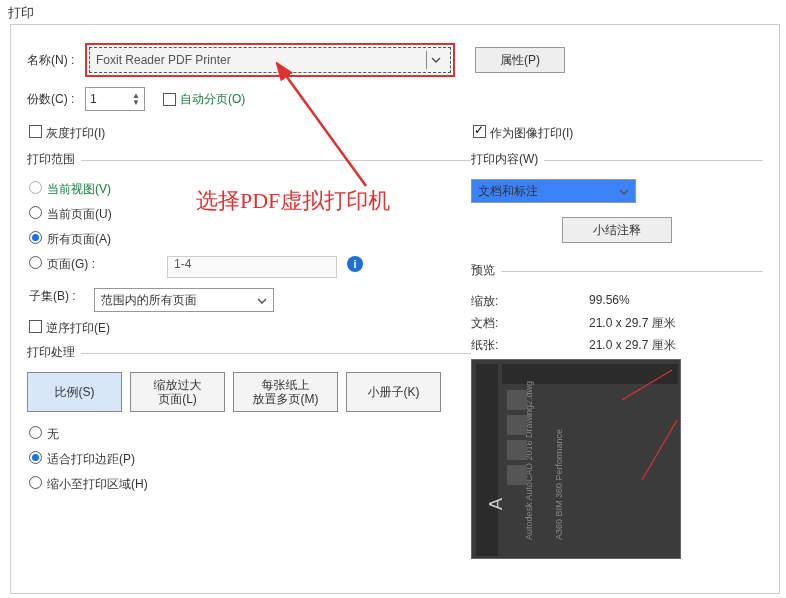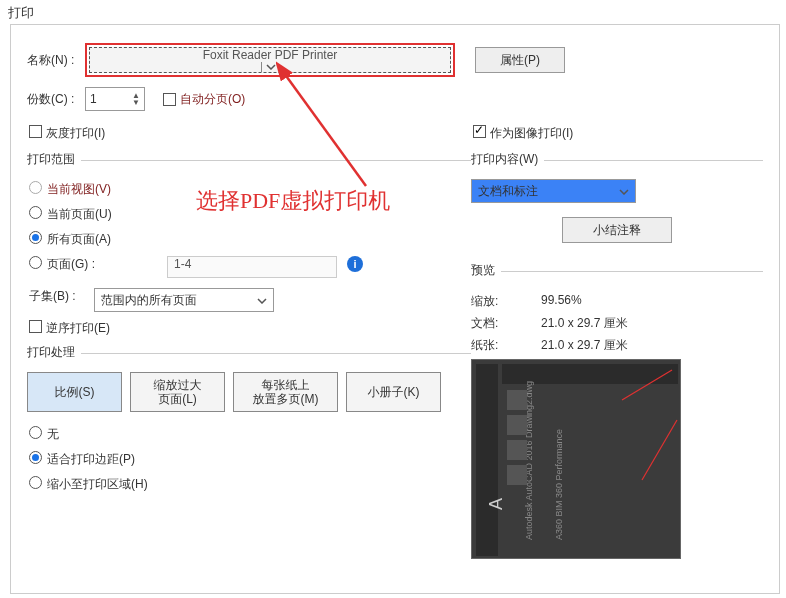--- a/index.html
+++ b/index.html
@@ -38,21 +38,20 @@
   .printer-select {
     width: 100%;
     height: 26px;
     border: 1px dashed #555;
     background: #f4f4f4;
     display: flex;
     align-items: center;
     justify-content: space-between;
     padding: 0 6px;
     color: #555;
-    flex-direction: column;
   }
   .chev { width: 18px; height: 18px; border-left: 1px solid #888; display:flex; align-items:center; justify-content:center;}
   .btn {
     border: 1px solid #999;
     background: #eee;
     padding: 3px 0;
     height: 26px;
     display: inline-flex;
     align-items: center;
     justify-content: center;
@@ -90,27 +89,27 @@
     margin-right:8px;
     cursor:pointer;
   }
   .btn-tab.sel { background:#d7e7f7;}
   .red-note {
     color:#e03131; font-size:22px; font-family: "SimSun", serif;
     position:absolute;
   }
   .arrow-svg { position:absolute; pointer-events:none;}
   .content-select { width:165px; height:24px; border:1px solid #999; display:flex; align-items:center; justify-content:space-between; padding:0 6px; background:#3b82f6;}
-  .preview-label-row { display:flex; margin:5px 0;}
+  .preview-label-row { display:flex; margin:5px 0;gap:48px;}
   .preview-label-row .k { width:70px;}
   .preview-img {
     width:210px; height:200px; border:1px solid #666; background:#3a3a3a;
     position:relative; overflow:hidden; margin-top:5px;
   }
-  .grey-text { color:#7f1d1d;}
+  .grey-text { color:#15803d;}
 </style>
 </head>
 <body>
 
 <div class="dialog-title">打印</div>
 
 <div class="panel">
 
   <div class="row">
     <span class="label">名称(N) :</span>

